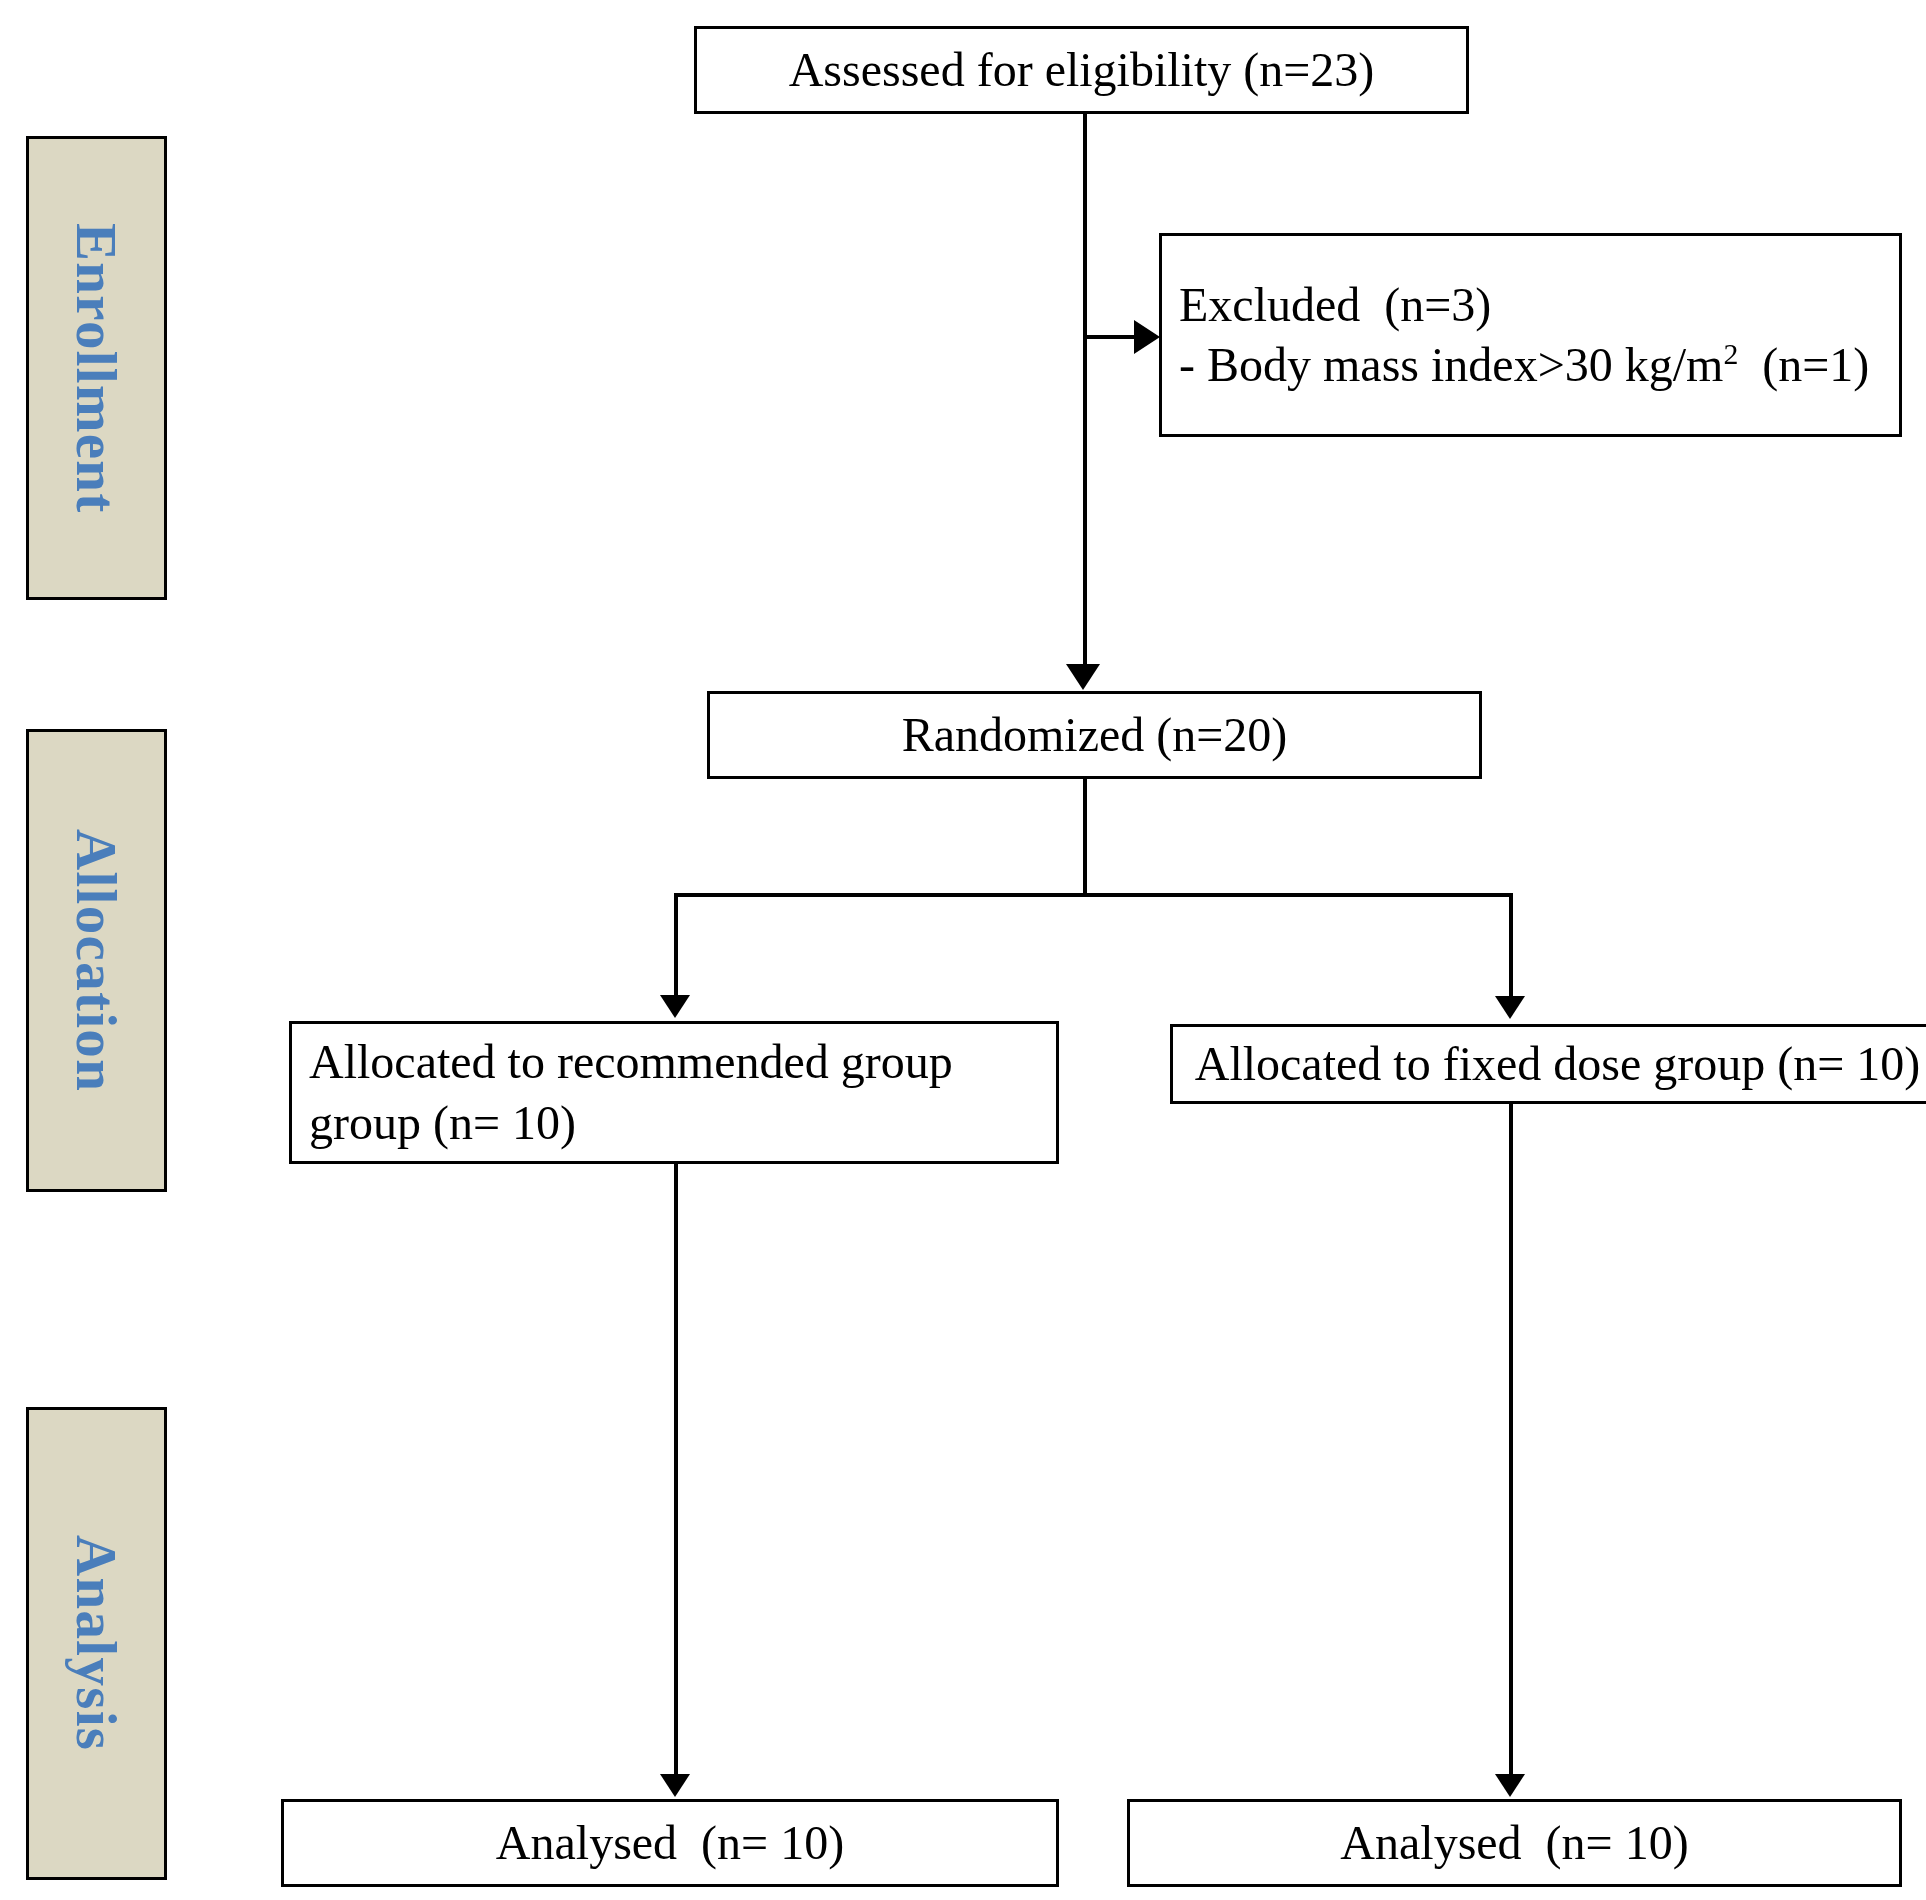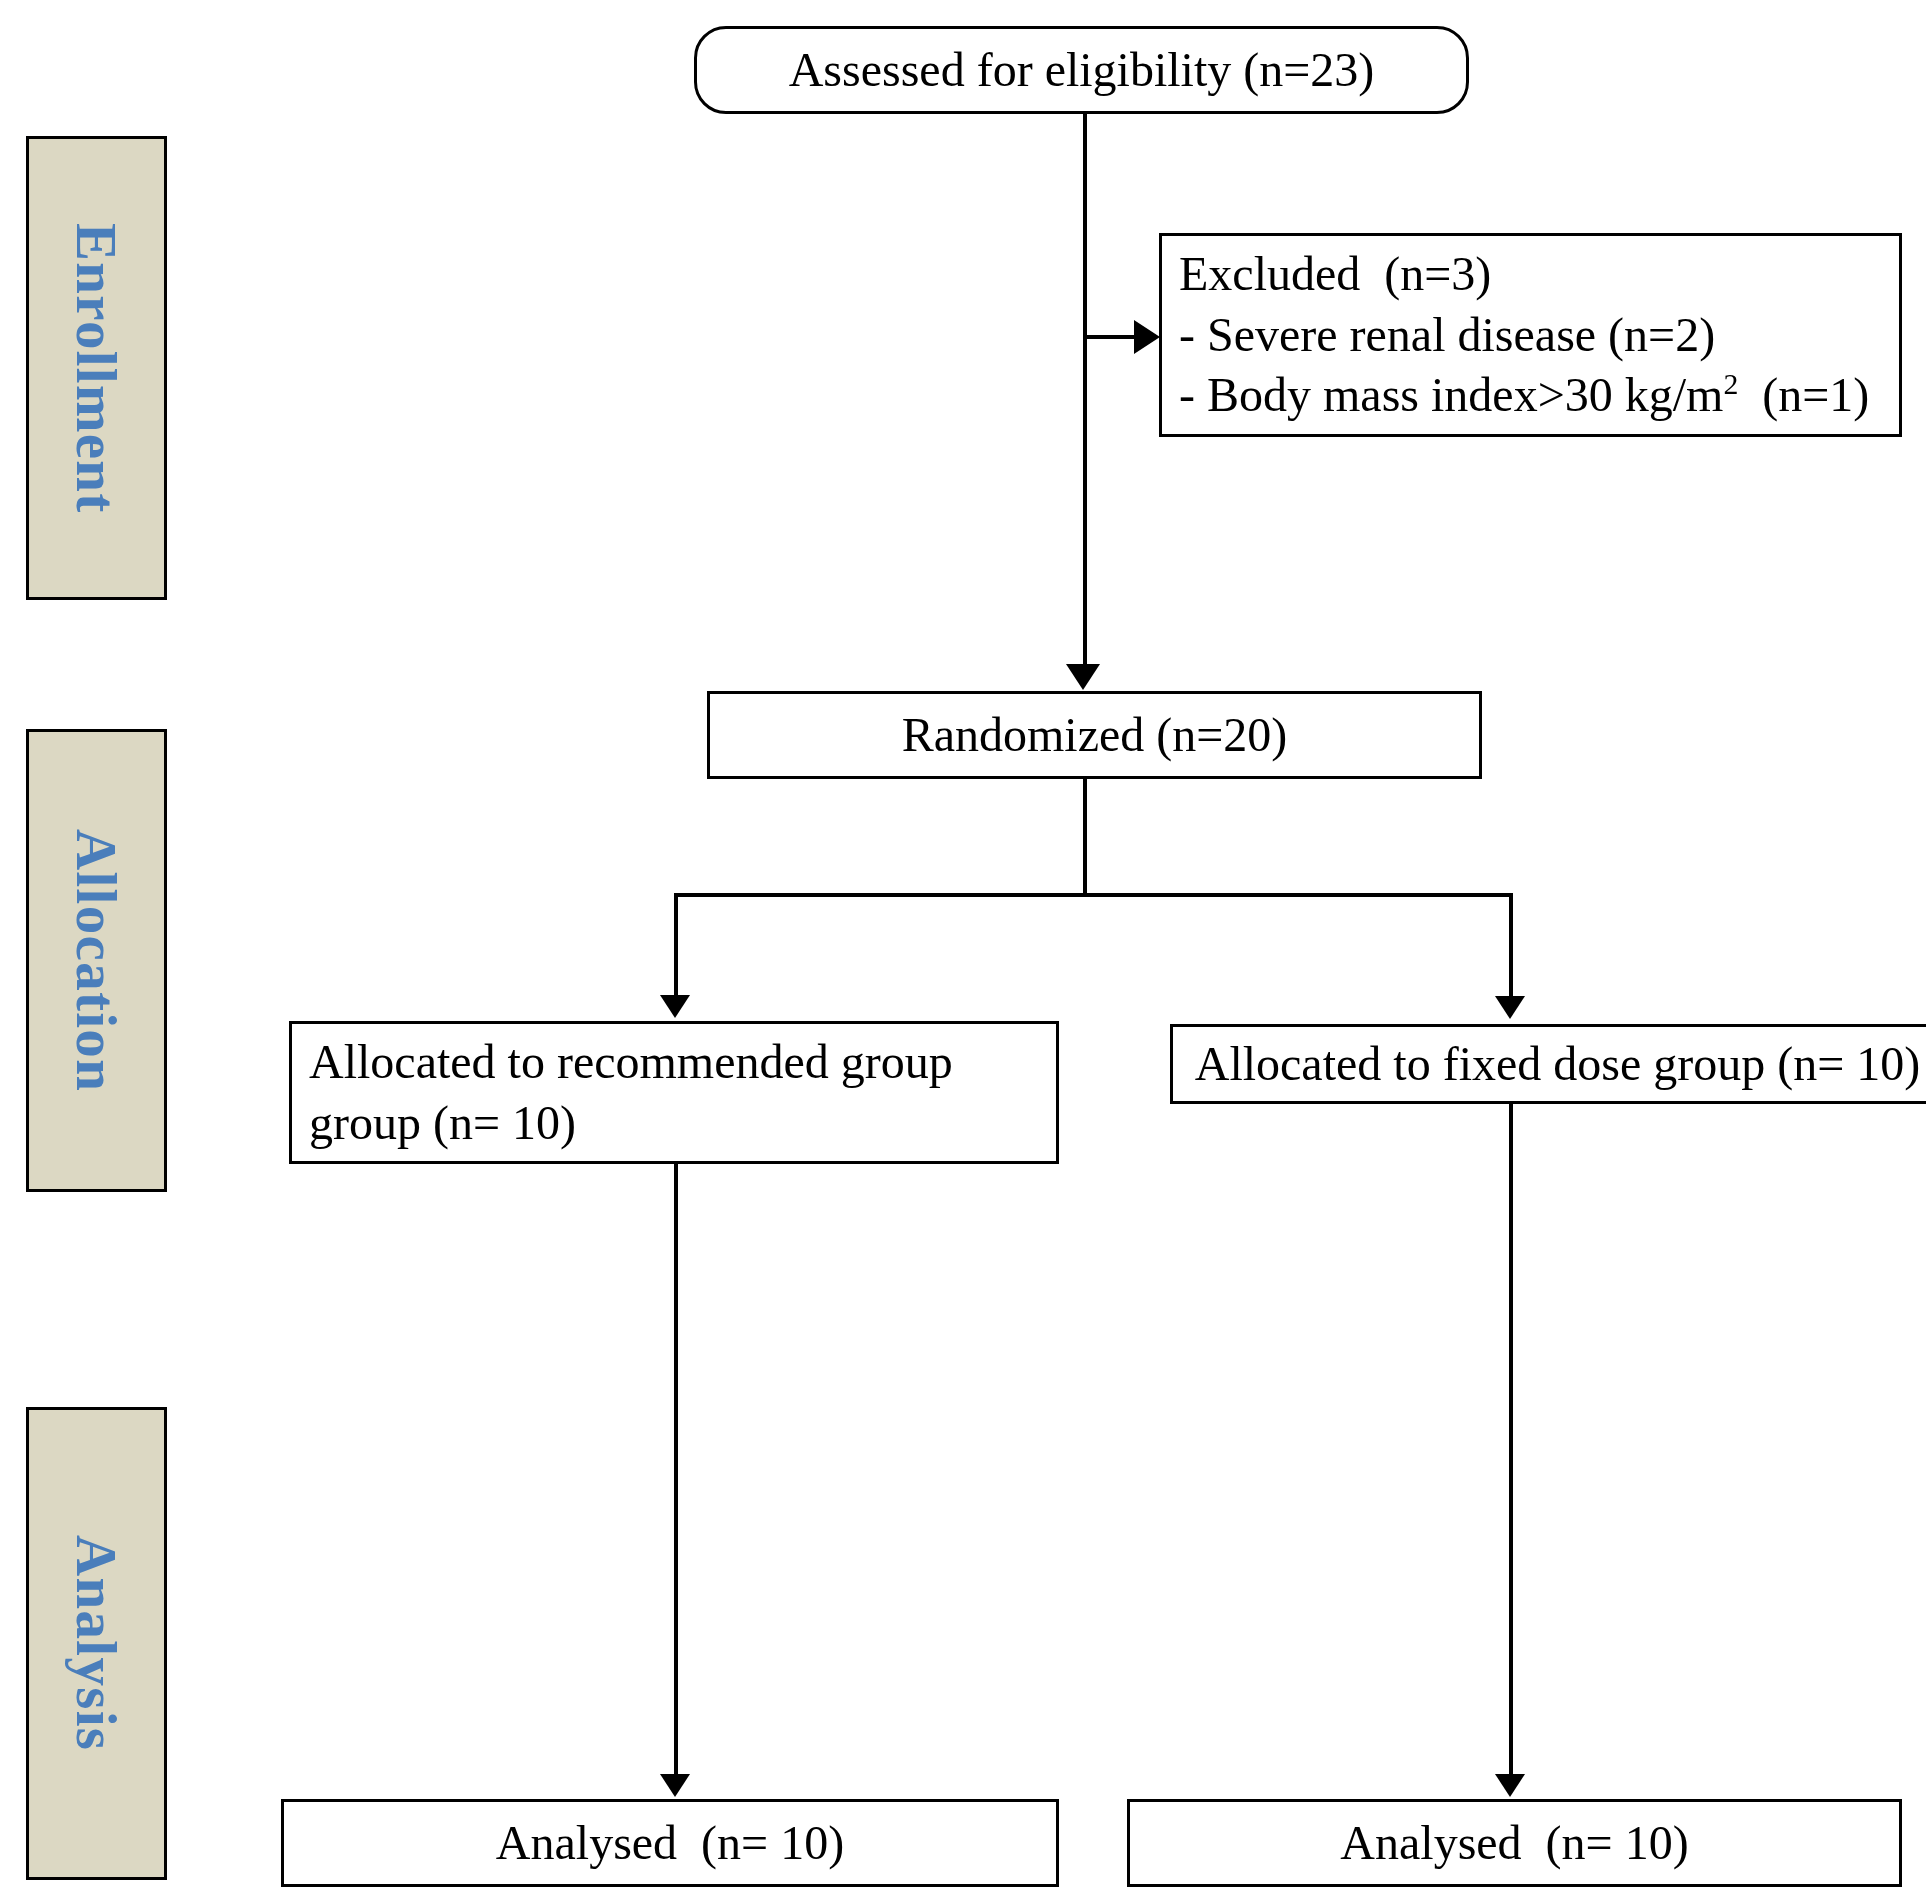--- a/index.html
+++ b/index.html
@@ -113,36 +113,35 @@
   </div>
 
   <div class="stage-panel" style="left:26px; top:729px; width:141px; height:463px;">
     <span class="stage-label">Allocation</span>
   </div>
 
   <div class="stage-panel" style="left:26px; top:1407px; width:141px; height:473px;">
     <span class="stage-label">Analysis</span>
   </div>
 
-  <div class="flow-box center-text" style="left:694px; top:26px; width:775px; height:88px;border-radius:32px;">
+  <div class="flow-box center-text" style="left:694px; top:26px; width:775px; height:88px;">
     <div class="box-inner">
       <span class="box-line">Assessed for eligibility (n=23)</span>
     </div>
   </div>
 
   <div class="vline" style="left:1083px; top:114px; height:550px;"></div>
   <div class="arrow-down" style="left:1066px; top:664px;"></div>
 
   <div class="hline" style="left:1083px; top:335px; width:67px;"></div>
   <div class="arrow-right" style="left:1134px; top:320px;"></div>
 
   <div class="flow-box left-text" style="left:1159px; top:233px; width:743px; height:204px;">
     <div class="box-inner">
       <span class="box-line">Excluded  (n=3)</span>
-      <span class="box-line">- Severe renal disease (n=2)</span>
       <span class="box-line"><span>- Body mass index&gt;30 kg/m</span><sup>2</sup><span>  (n=1)</span></span>
     </div>
   </div>
 
   <div class="flow-box center-text" style="left:707px; top:691px; width:775px; height:88px;">
     <div class="box-inner">
       <span class="box-line">Randomized (n=20)</span>
     </div>
   </div>
 

